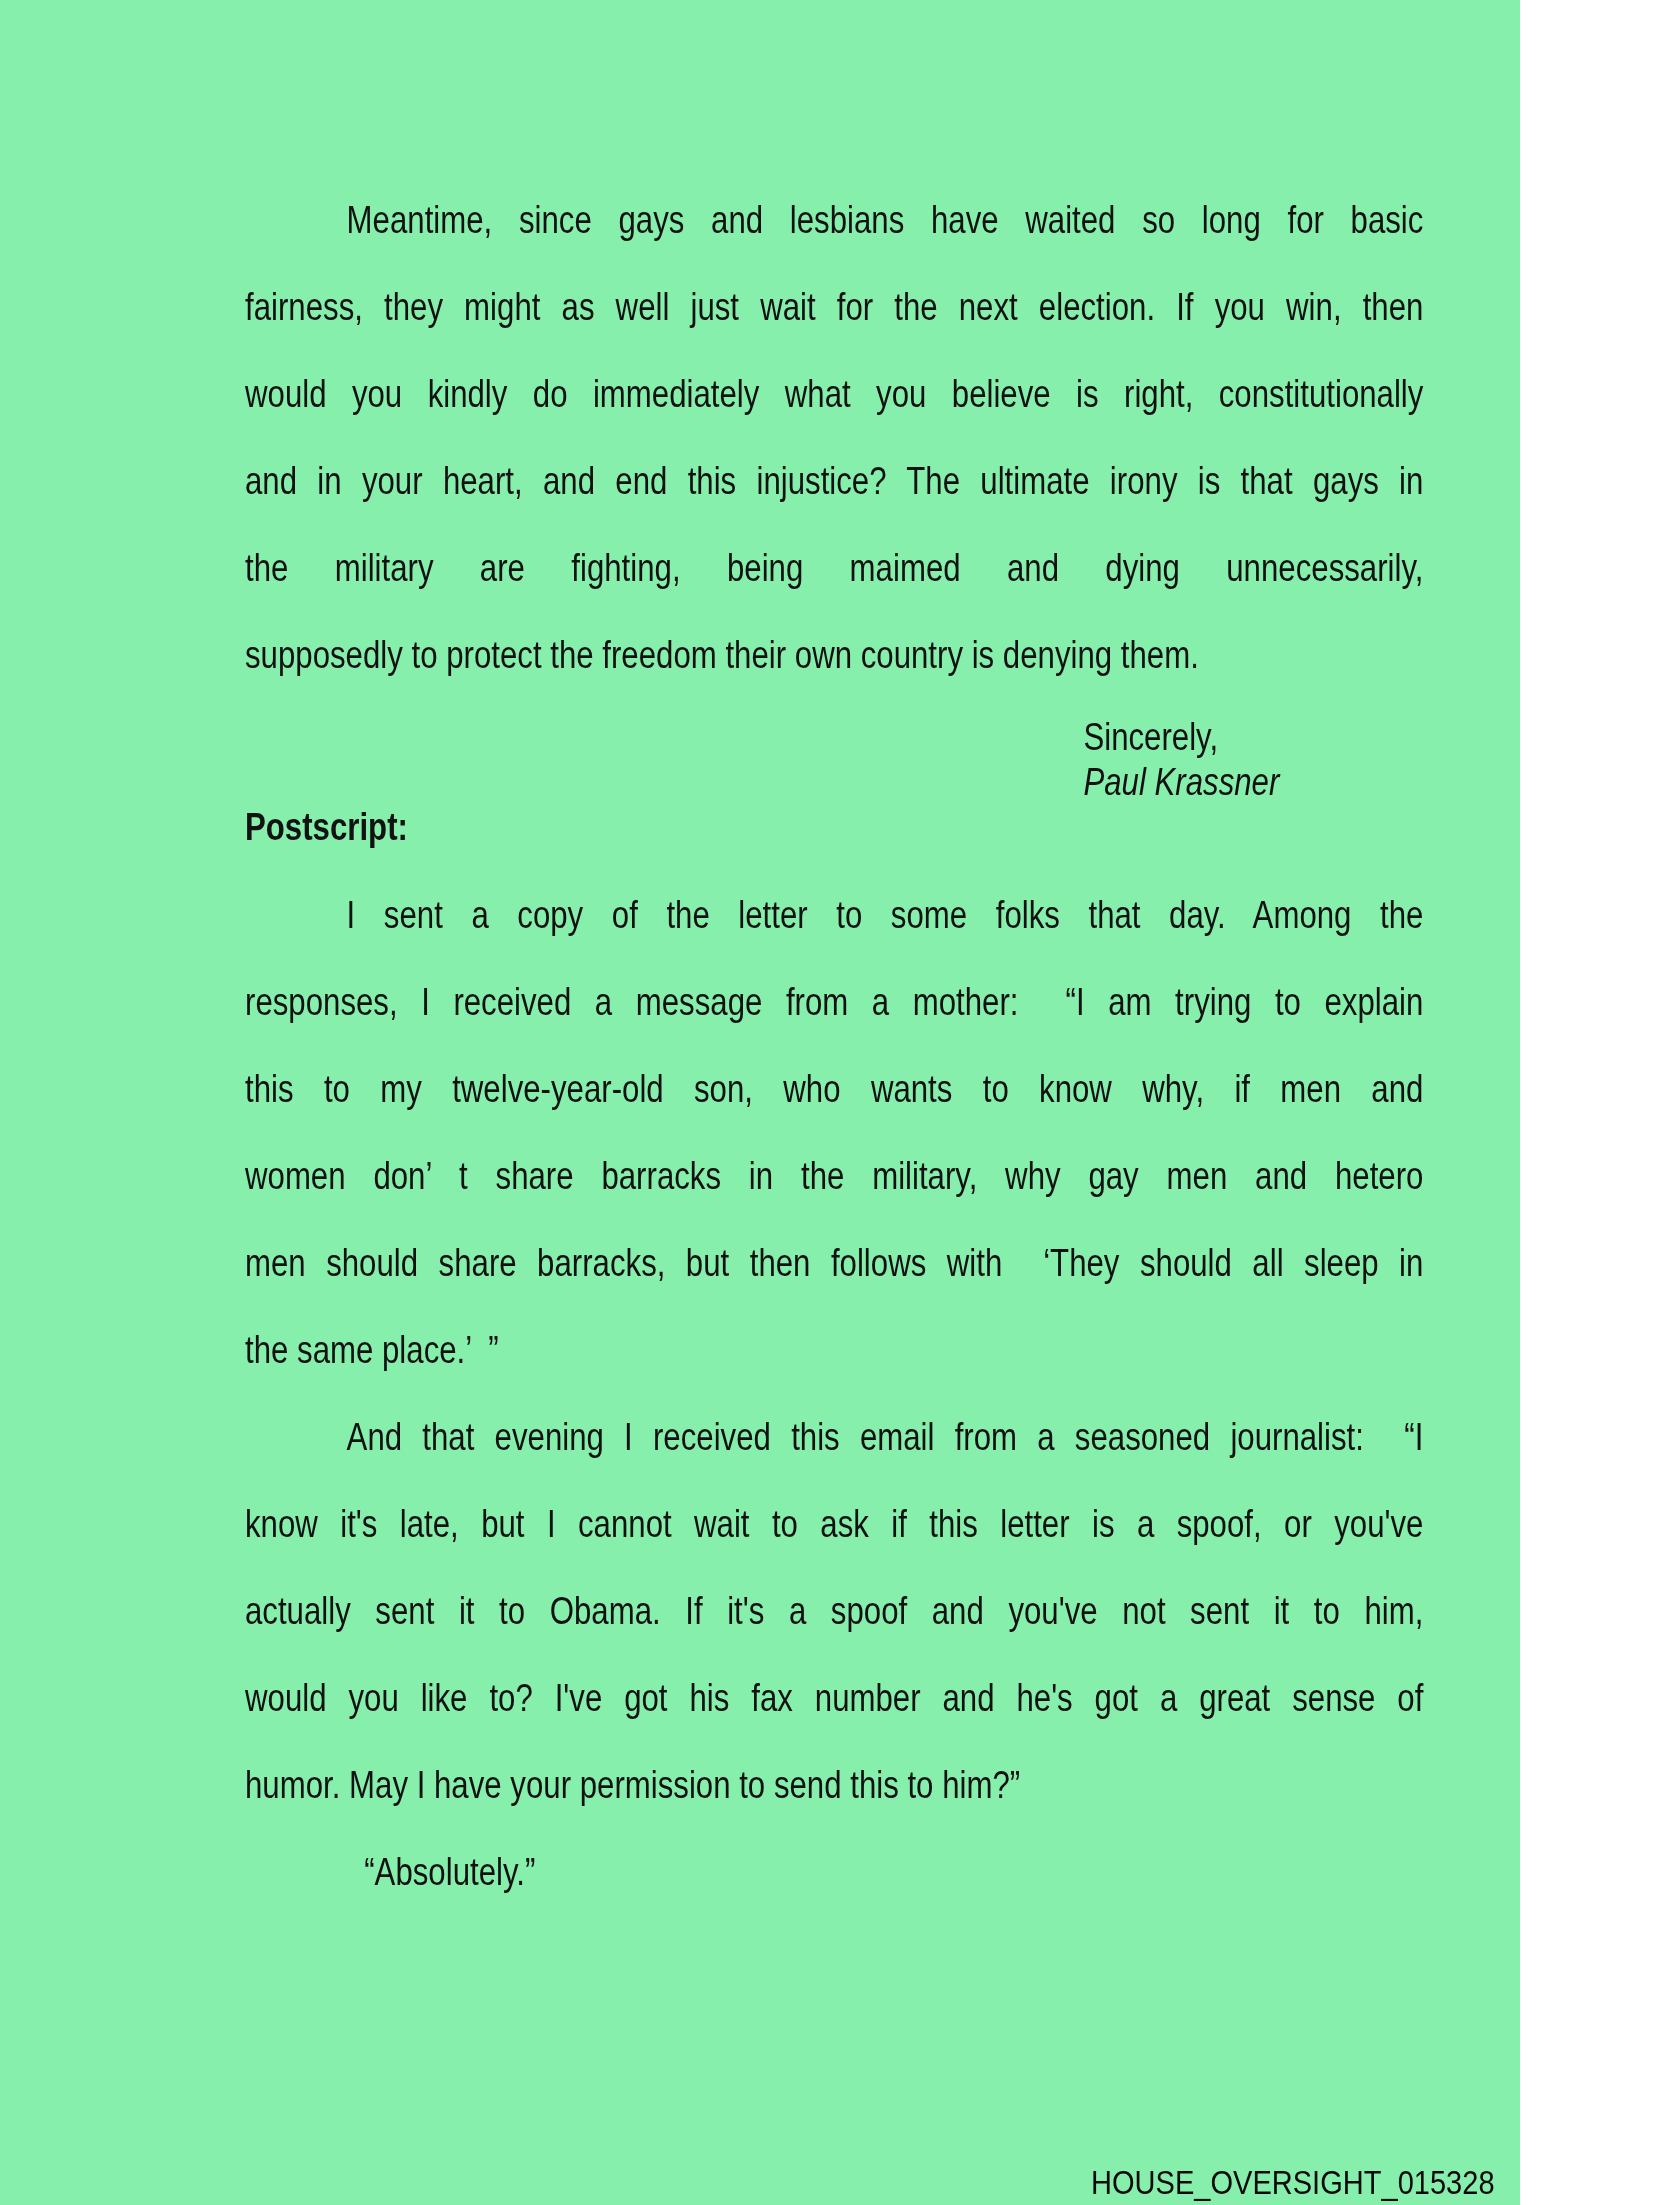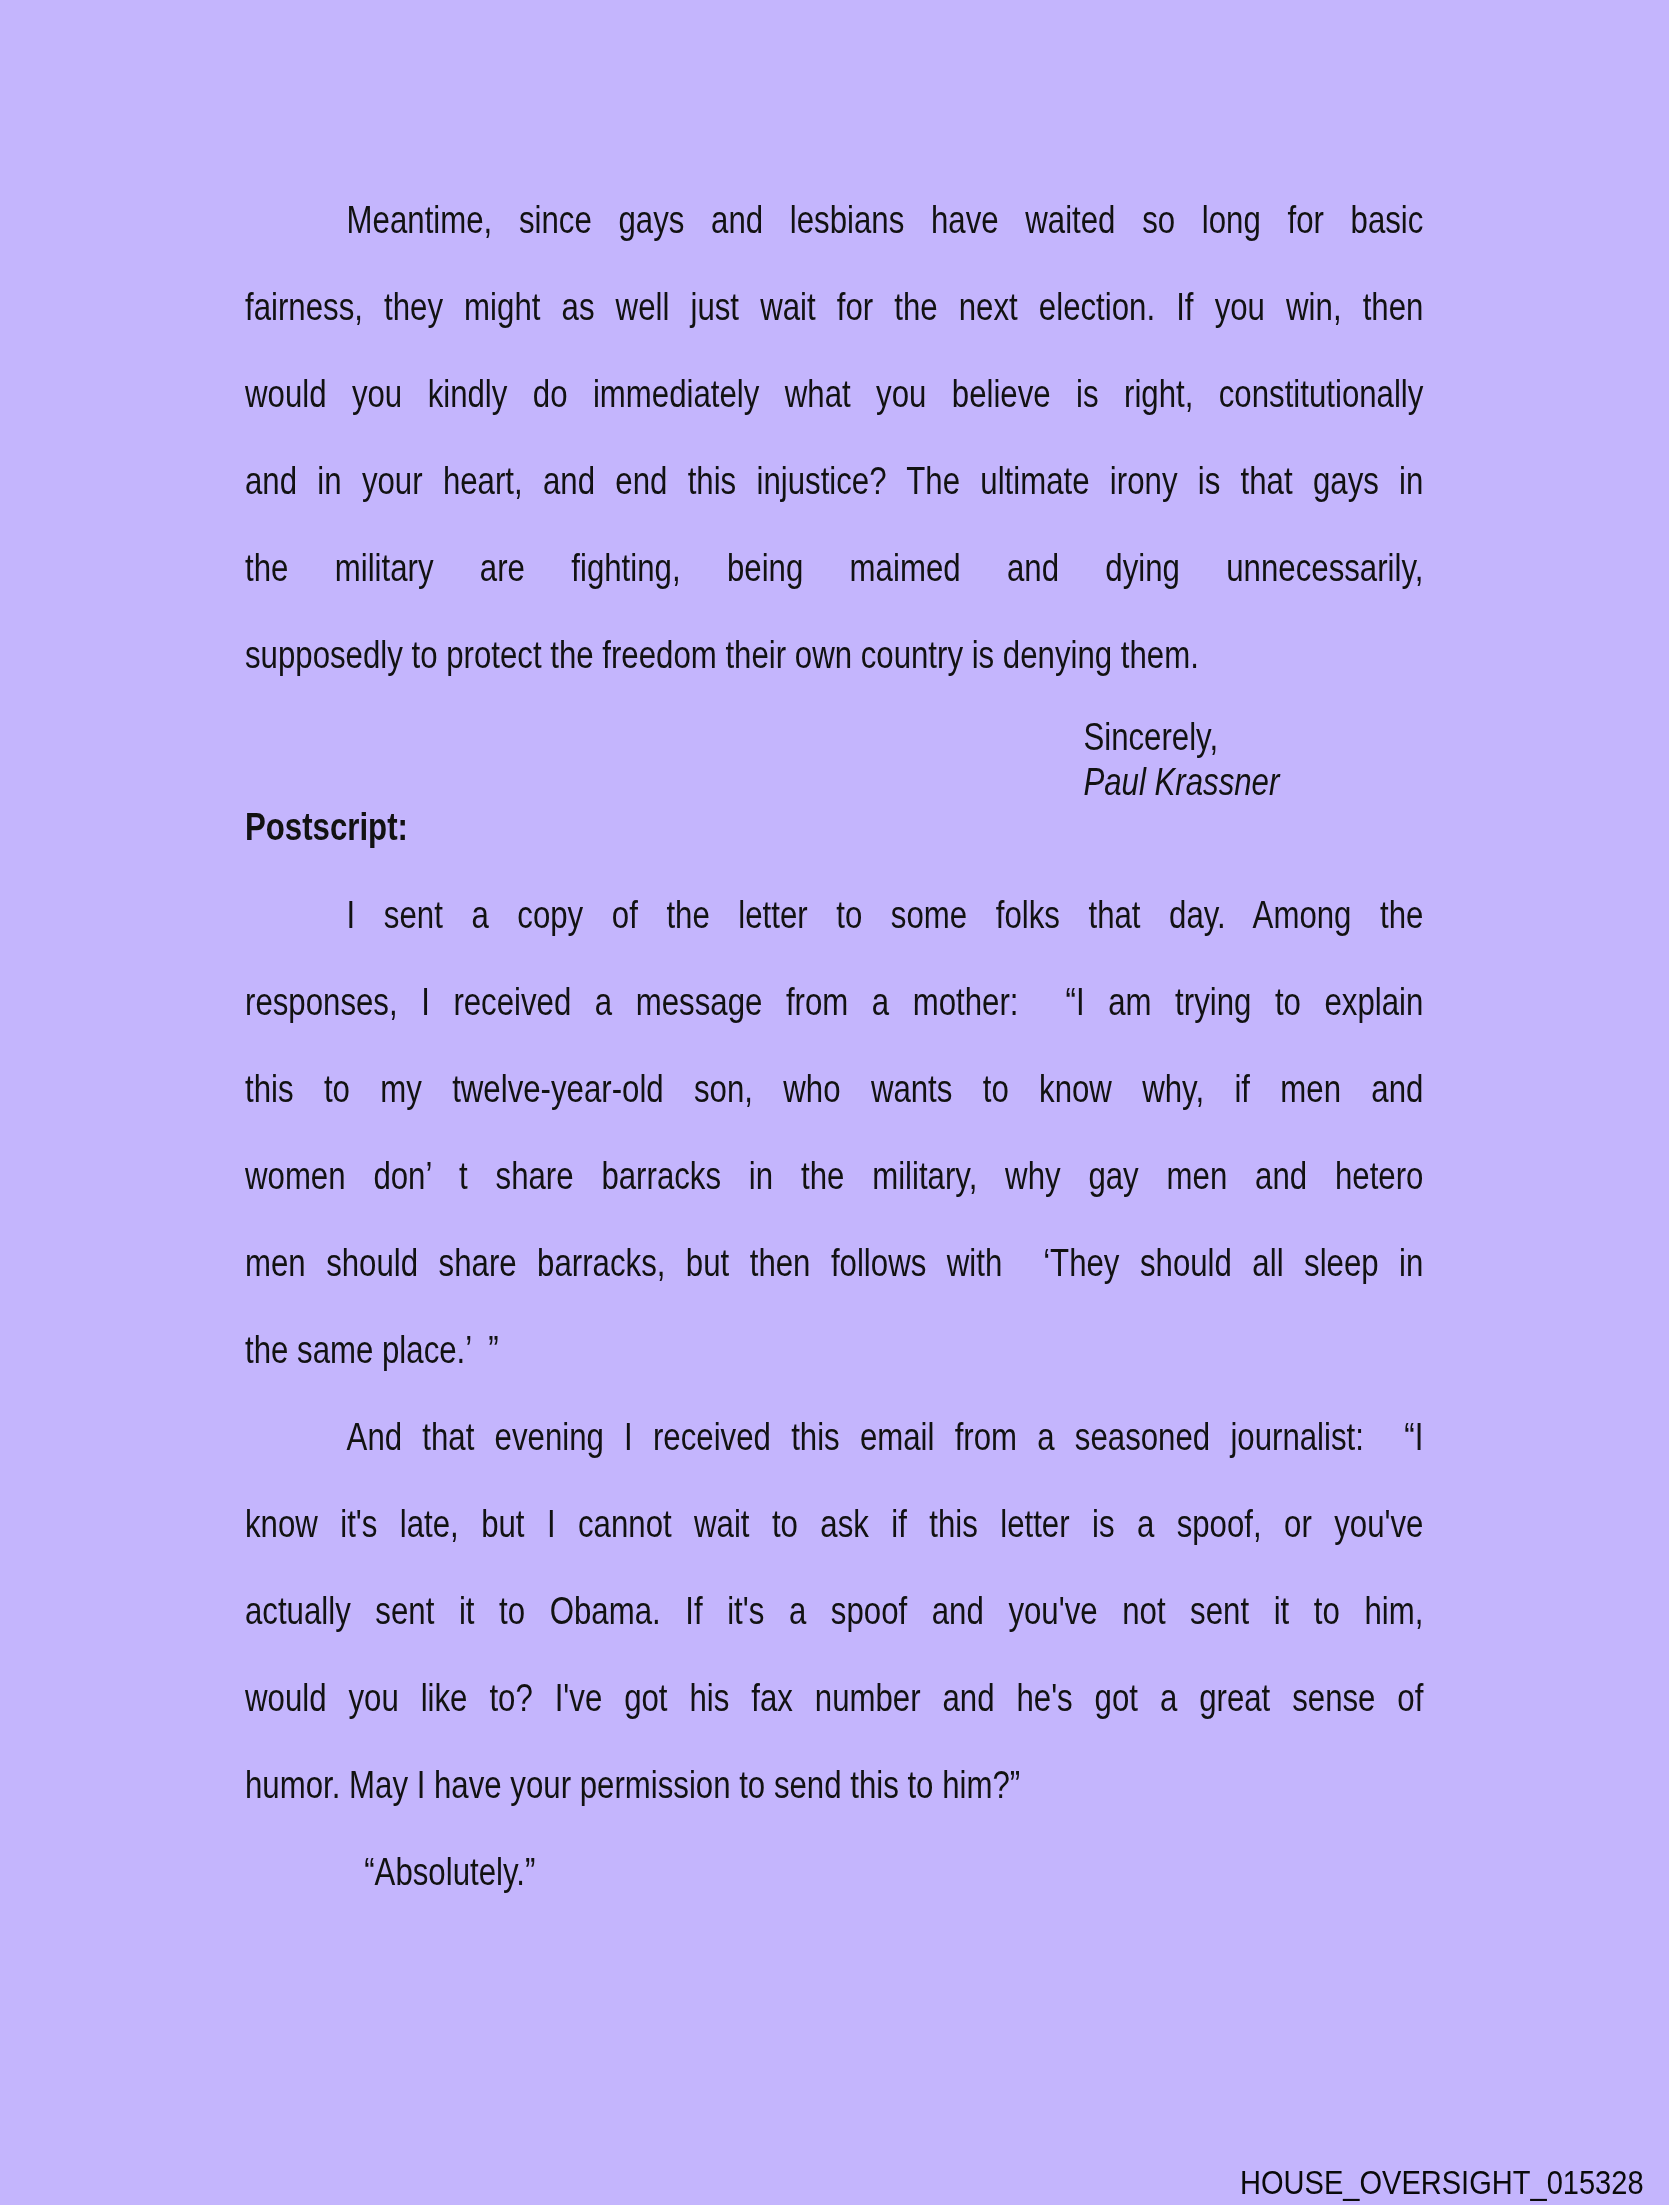--- a/index.html
+++ b/index.html
@@ -2,23 +2,23 @@
 <html style="font-size:10.5px"><head>
 <meta charset="utf-8">
 <style>
   html, body {
     margin: 0;
     padding: 0;
     background: #ffffff;
   }
   .page {
     position: relative;
-    width: 1669px;
+    width: 1520px;
     height: 2205px;
-    background: #c4b5fd;
+    background: #86efac;
     overflow: hidden;
     font-family: "Liberation Sans", sans-serif;
     color: #121212;
   }
   
   .letter-body {
     position: absolute;
     left: 245px;
     top: 176px;
     width: 1473px;

